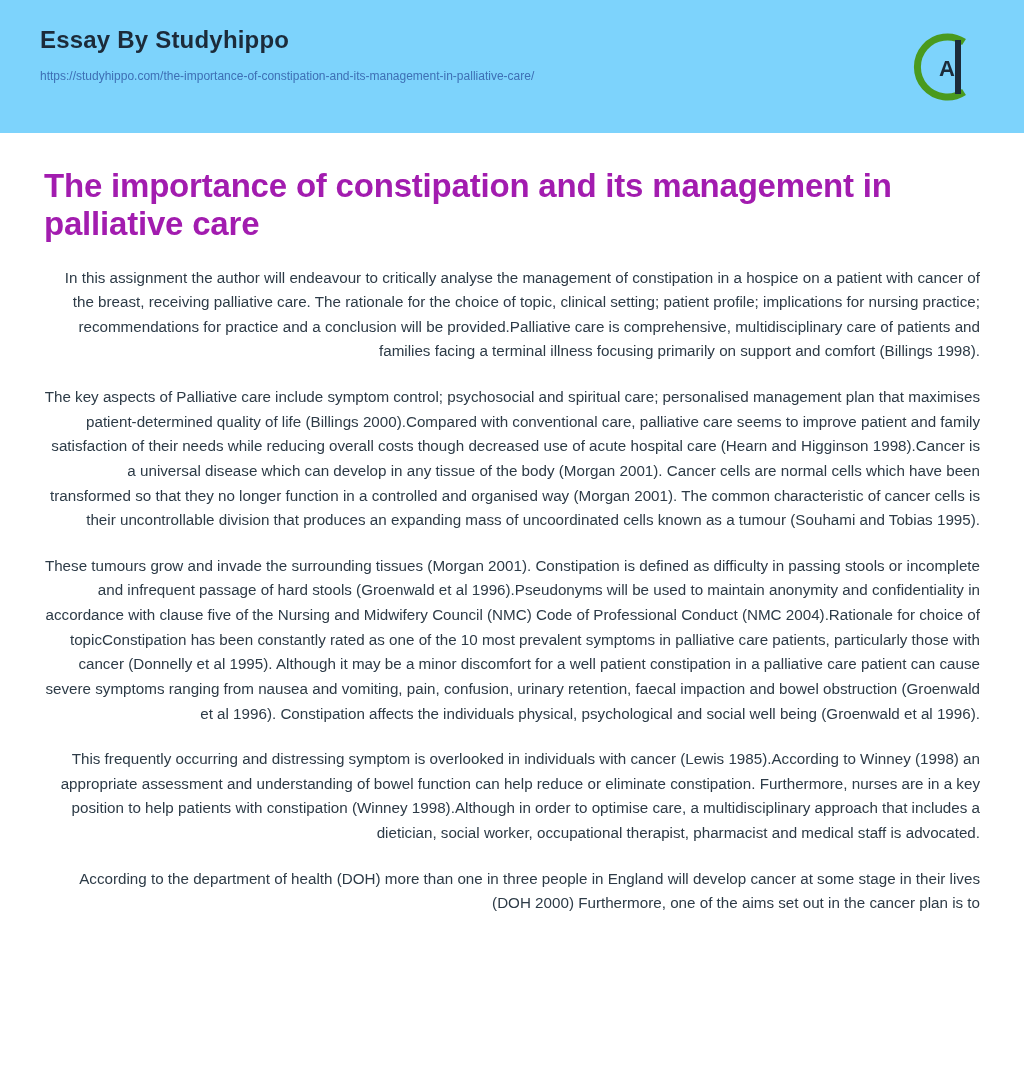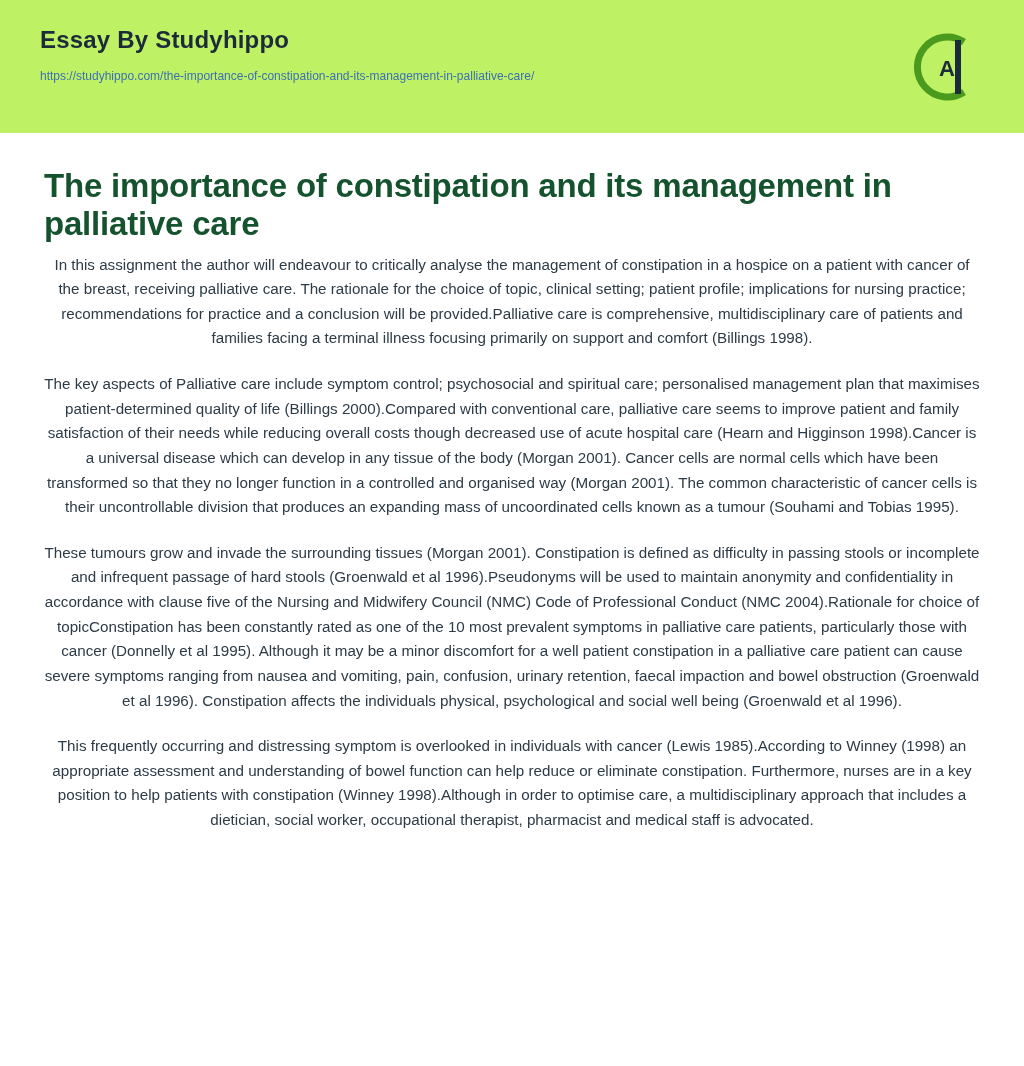--- a/index.html
+++ b/index.html
@@ -11,21 +11,21 @@
     font-family: "Liberation Sans", sans-serif;
   }
   .page {
     width: 1024px;
     min-height: 1066px;
     background: #ffffff;
     position: relative;
   }
   
   .header {
-    background: #bef264;
+    background: #7dd3fc;
     padding: 26px 40px 20px 40px;
     position: relative;
     min-height: 133px;
   }
   .brand {
     font-size: 24px;
     font-weight: bold;
     color: #1c2b3a;
     letter-spacing: 0.2px;
     margin: 0 0 12px 0;
@@ -48,30 +48,30 @@
     height: 78px;
   }
   
   .content {
     padding: 34px 44px 30px 44px;
   }
   .title {
     font-size: 33px;
     line-height: 1.16;
     font-weight: bold;
-    color: #14532d;
-    margin: 0 0 9px 0;
+    color: #a21caf;
+    margin: 0 0 22px 0;
     letter-spacing: -0.2px;
   }
   .para {
     font-size: 15.2px;
     line-height: 1.62;
     color: #2d3b47;
     margin: 0 0 21px 0;
-    text-align: center;
+    text-align: right;
   }
   .para:last-child { margin-bottom: 0; }
 </style>
 </head>
 <body>
 
 <div class="page">
 
   <div class="header">
     <div class="brand">Essay By Studyhippo</div>
@@ -84,15 +84,16 @@
       </svg>
     </div>
   </div>
 
   <div class="content">
     <h1 class="title">The importance of constipation and its management in palliative care</h1>
     <p class="para">In this assignment the author will endeavour to critically analyse the management of constipation in a hospice on a patient with cancer of the breast, receiving palliative care. The rationale for the choice of topic, clinical setting; patient profile; implications for nursing practice; recommendations for practice and a conclusion will be provided.Palliative care is comprehensive, multidisciplinary care of patients and families facing a terminal illness focusing primarily on support and comfort (Billings 1998).</p>
     <p class="para">The key aspects of Palliative care include symptom control; psychosocial and spiritual care; personalised management plan that maximises patient-determined quality of life (Billings 2000).Compared with conventional care, palliative care seems to improve patient and family satisfaction of their needs while reducing overall costs though decreased use of acute hospital care (Hearn and Higginson 1998).Cancer is a universal disease which can develop in any tissue of the body (Morgan 2001). Cancer cells are normal cells which have been transformed so that they no longer function in a controlled and organised way (Morgan 2001). The common characteristic of cancer cells is their uncontrollable division that produces an expanding mass of uncoordinated cells known as a tumour (Souhami and Tobias 1995).</p>
     <p class="para">These tumours grow and invade the surrounding tissues (Morgan 2001). Constipation is defined as difficulty in passing stools or incomplete and infrequent passage of hard stools (Groenwald et al 1996).Pseudonyms will be used to maintain anonymity and confidentiality in accordance with clause five of the Nursing and Midwifery Council (NMC) Code of Professional Conduct (NMC 2004).Rationale for choice of topicConstipation has been constantly rated as one of the 10 most prevalent symptoms in palliative care patients, particularly those with cancer (Donnelly et al 1995). Although it may be a minor discomfort for a well patient constipation in a palliative care patient can cause severe symptoms ranging from nausea and vomiting, pain, confusion, urinary retention, faecal impaction and bowel obstruction (Groenwald et al 1996). Constipation affects the individuals physical, psychological and social well being (Groenwald et al 1996).</p>
     <p class="para">This frequently occurring and distressing symptom is overlooked in individuals with cancer (Lewis 1985).According to Winney (1998) an appropriate assessment and understanding of bowel function can help reduce or eliminate constipation. Furthermore, nurses are in a key position to help patients with constipation (Winney 1998).Although in order to optimise care, a multidisciplinary approach that includes a dietician, social worker, occupational therapist, pharmacist and medical staff is advocated.</p>
+    <p class="para">According to the department of health (DOH) more than one in three people in England will develop cancer at some stage in their lives (DOH 2000) Furthermore, one of the aims set out in the cancer plan is to</p>
   </div>
 
 </div>
 
 </body></html>

